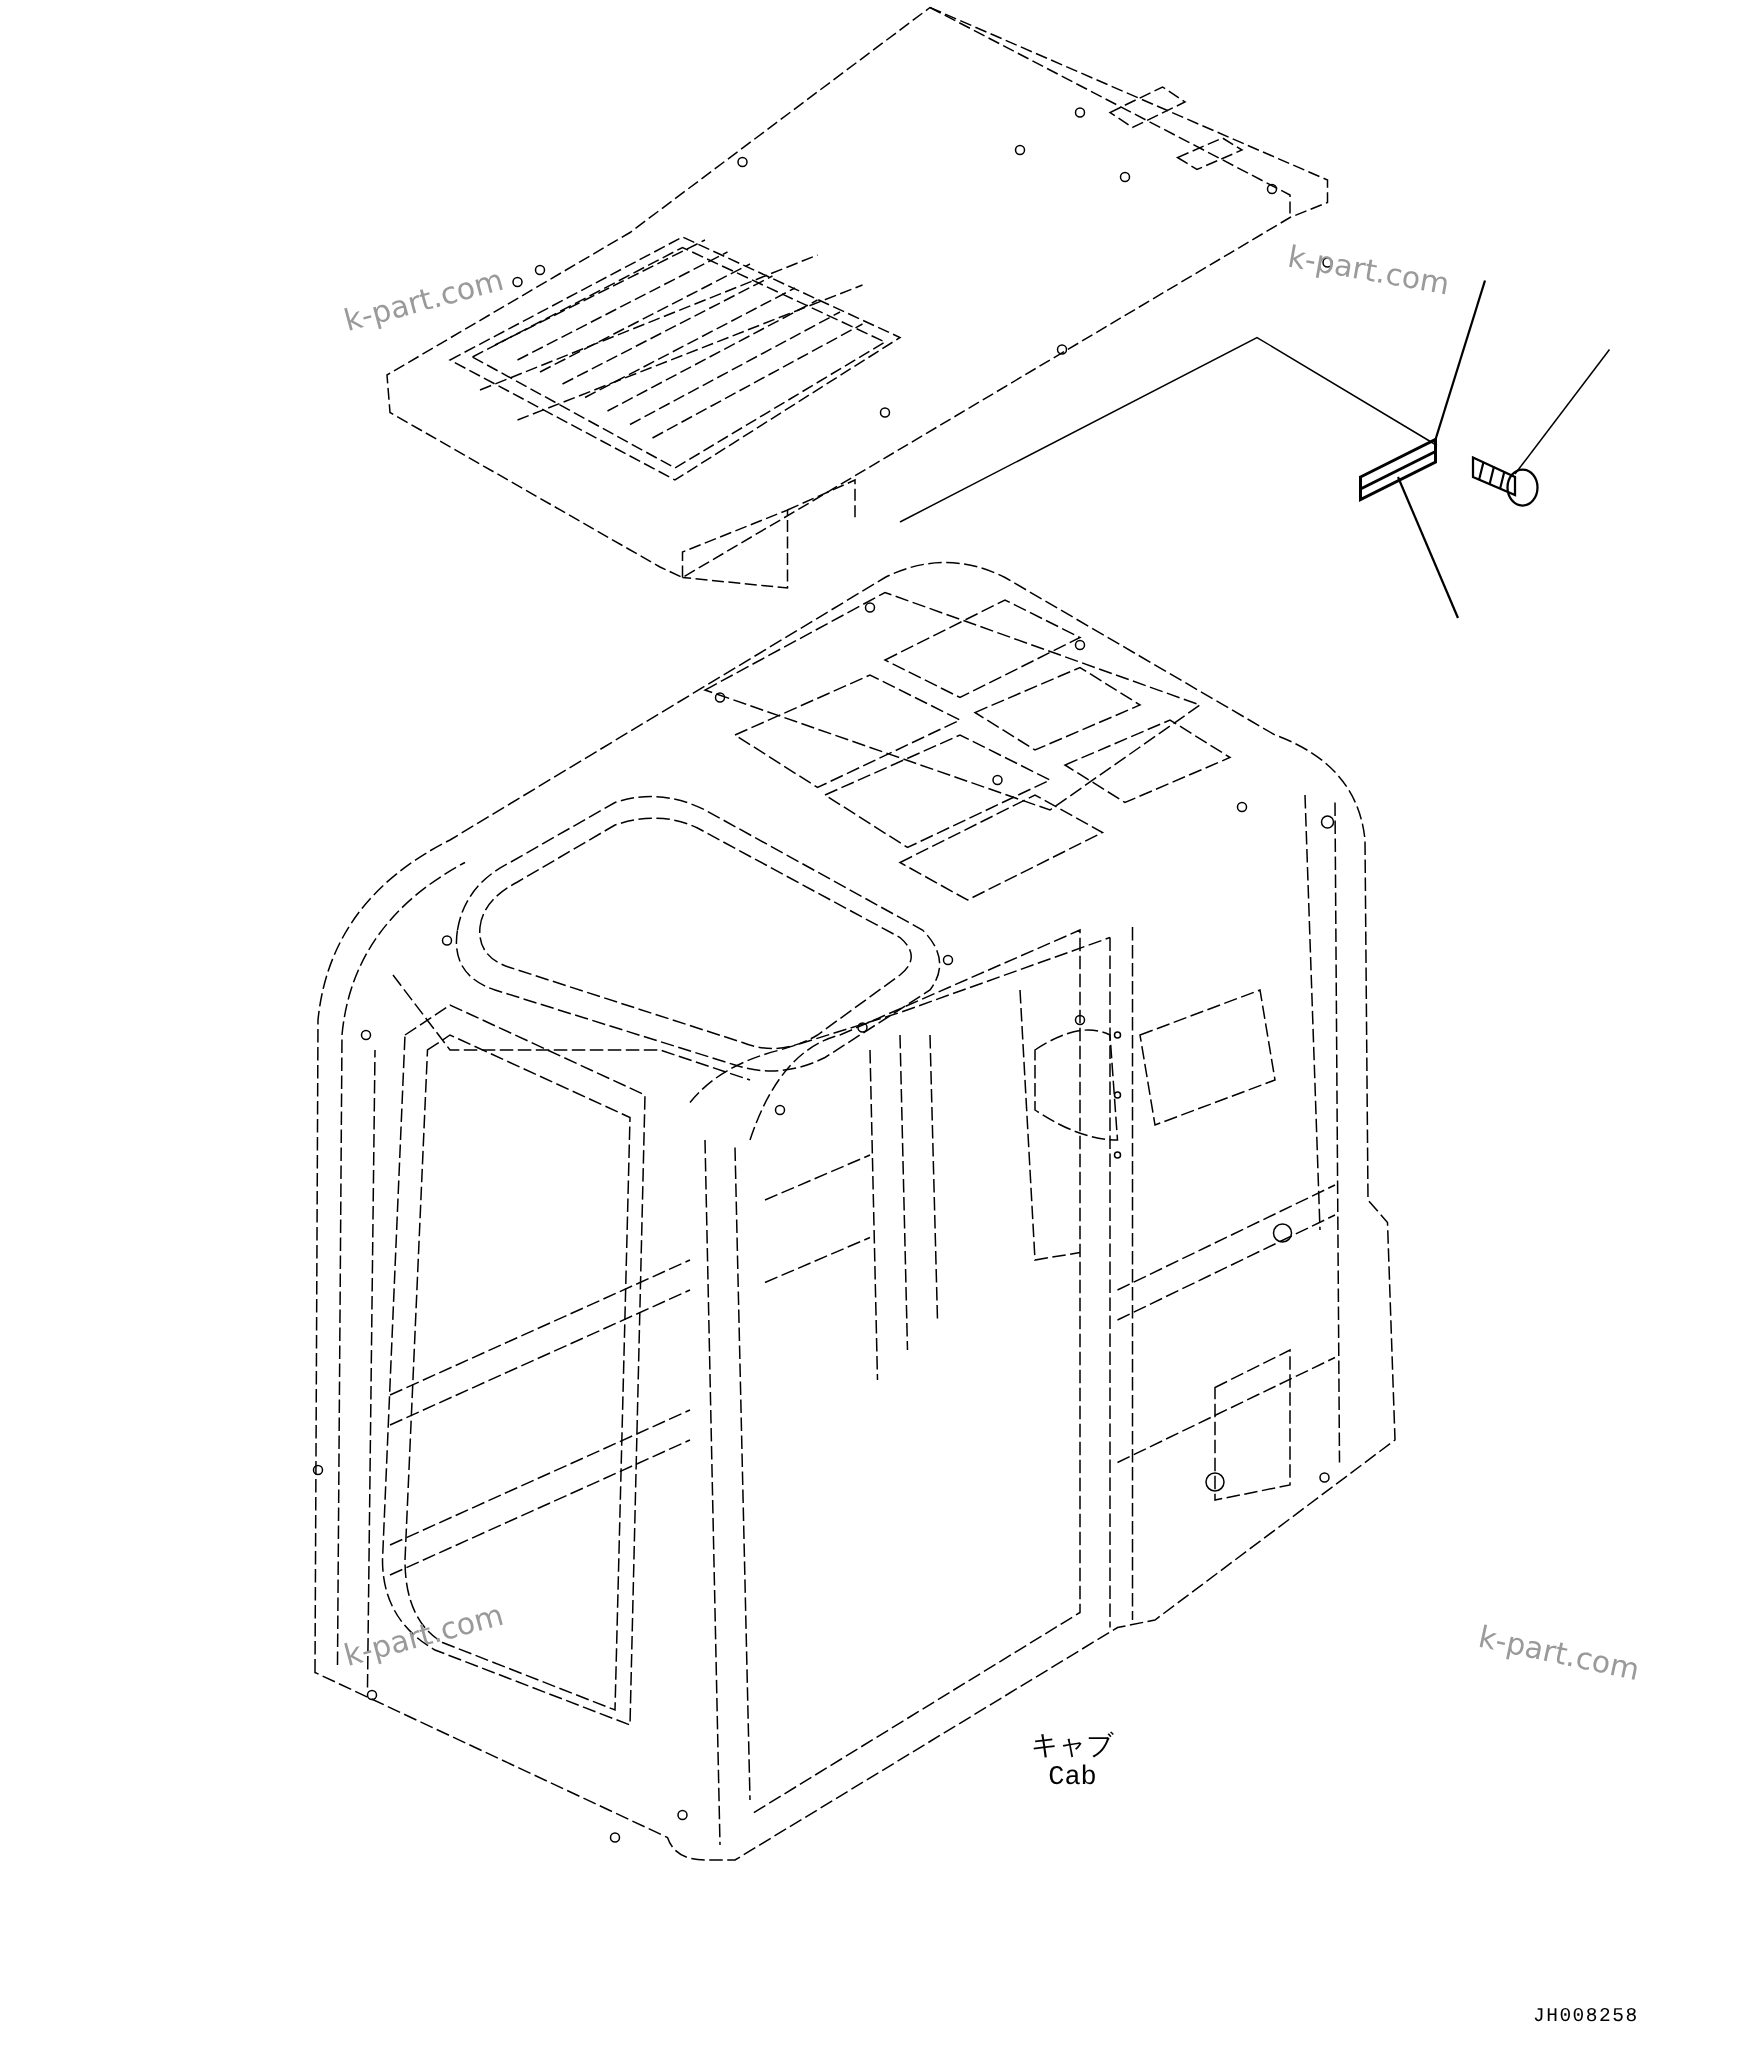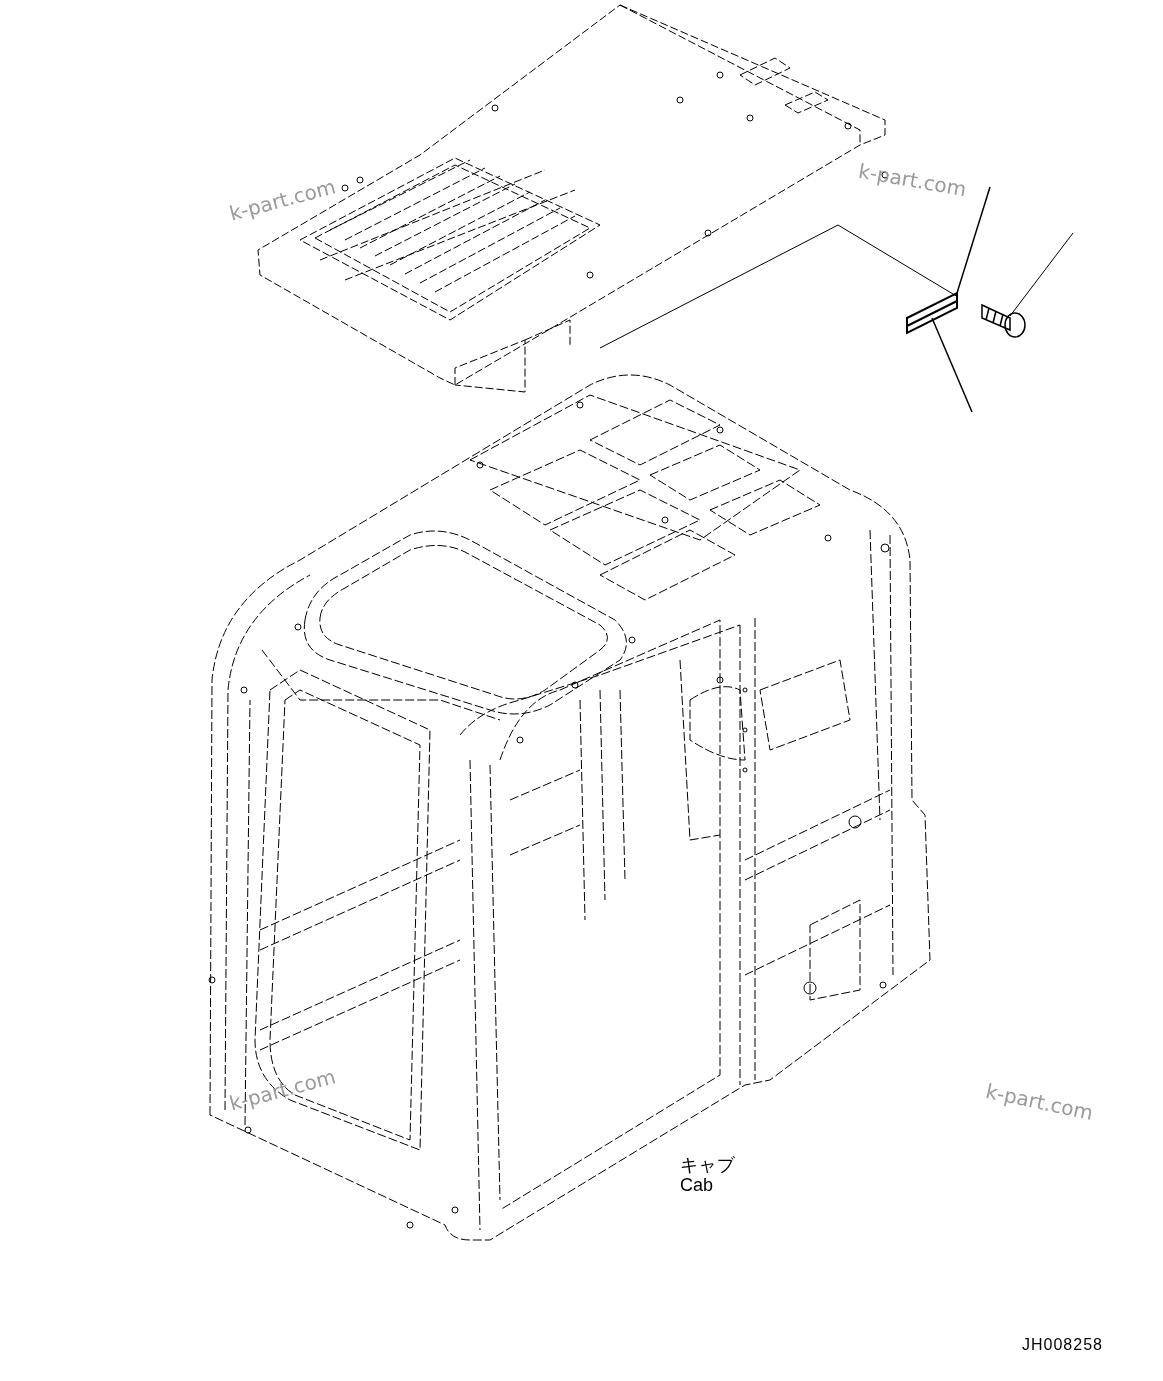--- a/index.html
+++ b/index.html
@@ -1,20 +1,20 @@
 <!DOCTYPE html>
 <html><head>
 <meta charset="utf-8">
 <style>
   html,body{margin:0;padding:0;background:#fff;}
   body{width:1163px;height:1381px;position:relative;overflow:hidden;font-family:"DejaVu Sans Mono",monospace;}
   svg.drawing{position:absolute;left:0;top:0;}
-  .lbl{position:absolute;color:#000;font-family:Liberation Sans, sans-serif;font-size:18px;line-height:20px;text-align:left;}
+  .lbl{position:absolute;color:#000;font-family:Liberation Mono, monospace;font-size:18px;line-height:20px;text-align:center;}
   .wm{position:absolute;color:#9a9a9a;font-family:"DejaVu Sans",sans-serif;font-size:20px;white-space:nowrap;}
-  .code{position:absolute;font-family:Liberation Sans, sans-serif;font-size:16px;color:#000;letter-spacing:1px;}
+  .code{position:absolute;font-family:Liberation Mono, monospace;font-size:13px;color:#000;letter-spacing:1px;}
 </style>
 </head>
 <body>
 
 <svg class="drawing" width="1163" height="1381" viewBox="0 0 1163 1381">
 
   <g fill="none" stroke="#000" stroke-width="1" stroke-dasharray="8,3">
     <path d="M620 5 L885 120 L885 135 L860 145 L540 335 L455 385 L440 378 L260 275 L258 250 L420 155 L620 5 Z"></path>
     <path d="M620 5 L860 130 L860 145"></path>
     <path d="M455 385 L455 368 L525 340 L525 392 L455 385"></path>

